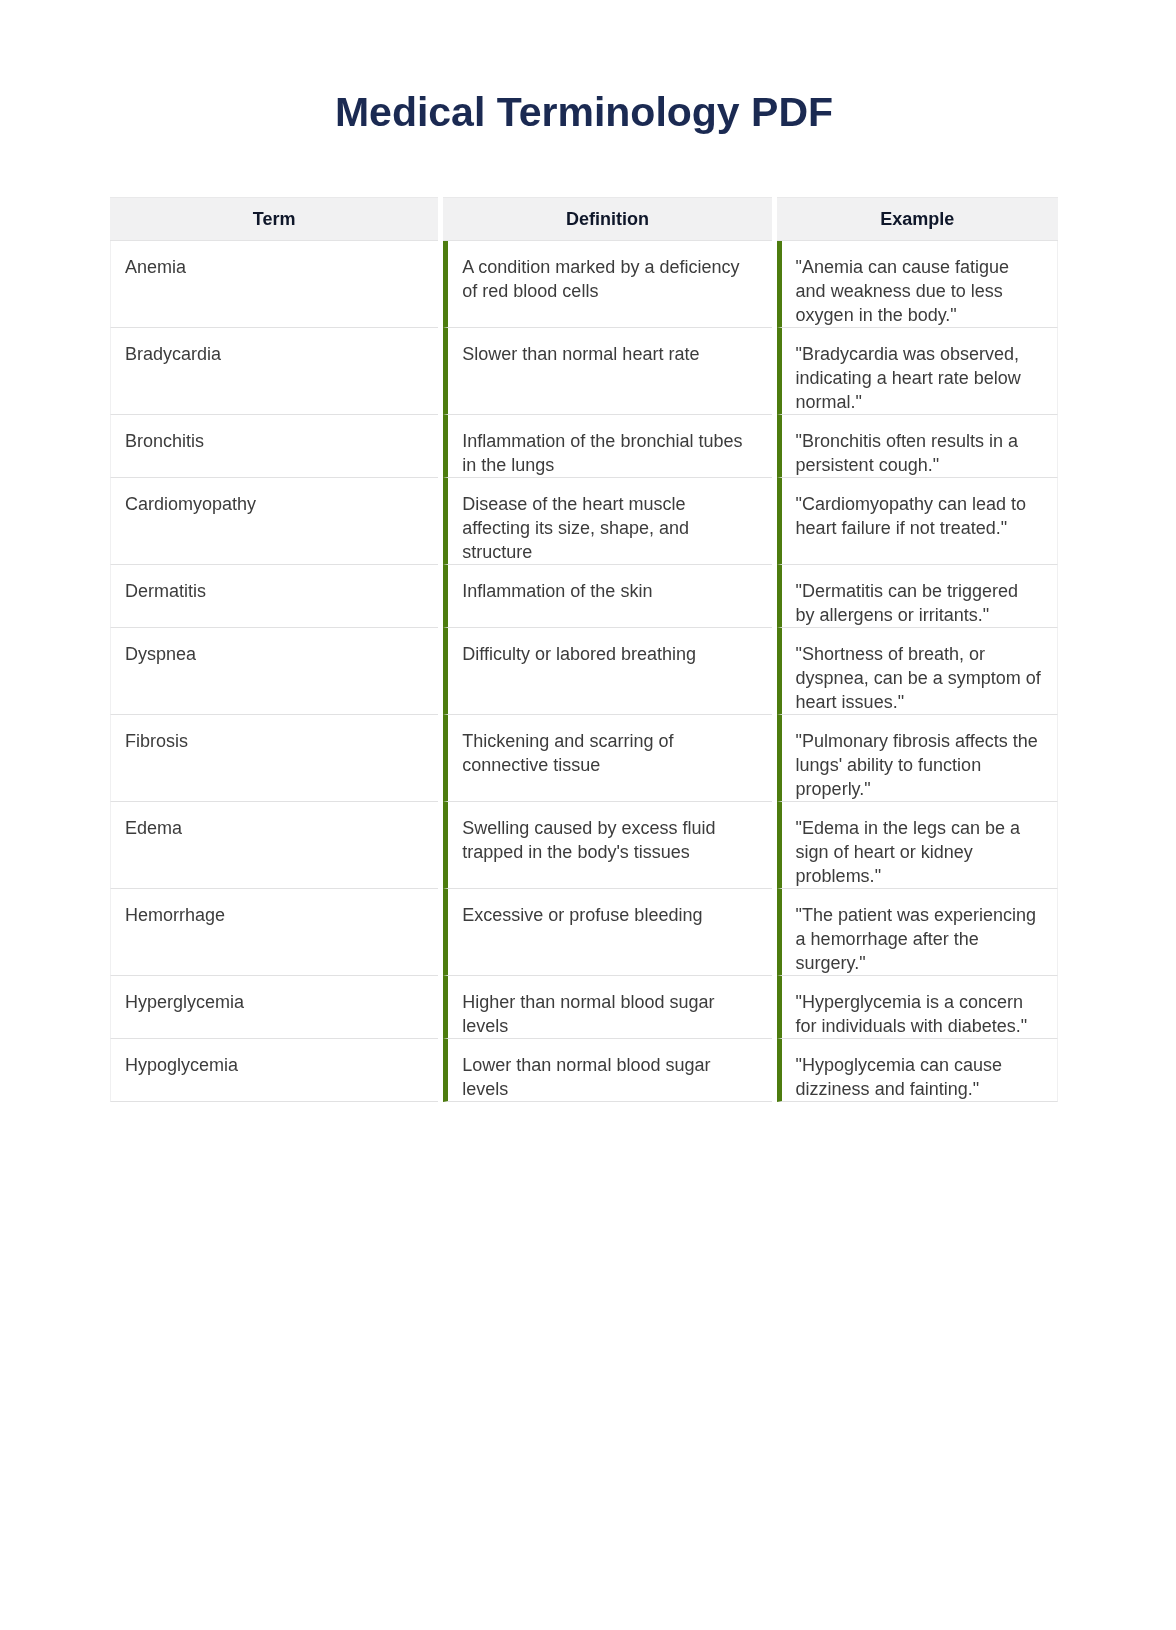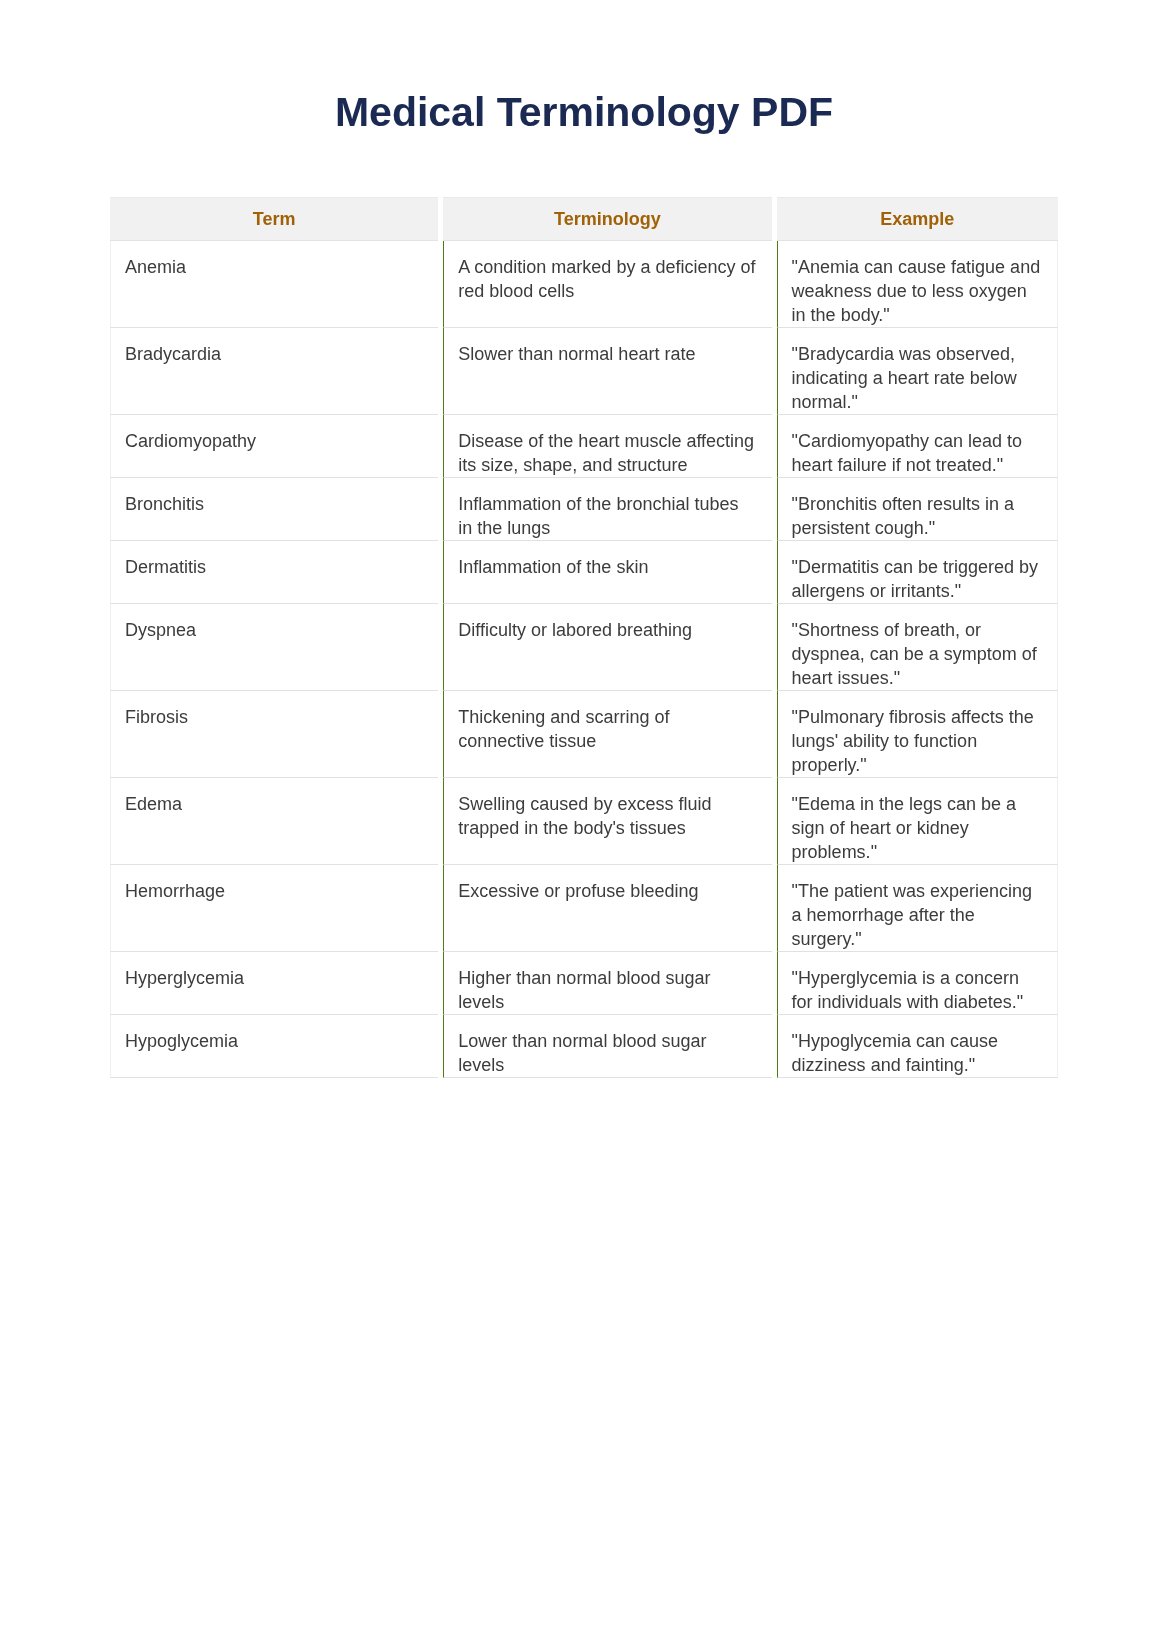--- a/index.html
+++ b/index.html
@@ -36,33 +36,33 @@
     line-height: 24px;
   }
   col.c-term { width: 35%; }
   col.c-def  { width: 35%; }
   col.c-ex   { width: 30%; }
   .term-table th {
     background: #f1f1f2;
     border-top: 1px solid #e9e9ea;
     border-bottom: 1px solid #e3e3e4;
     font-weight: bold;
-    color: #a16207;
+    color: #0f172a;
     padding: 9px 28px;
     font-size: 18px;
   }
   .term-table td {
     vertical-align: top;
     text-align: left;
     padding: 14px 16px 0 14px;
     border-bottom: 1px solid #e1e1e2;
     color: #3c3c3c;
   }
   .term-table td + td {
-    border-left: 1px solid #4d7c0f;
+    border-left: 5px solid #4d7c0f;
   }
   .term-table td:first-child {
     border-left: 1px solid #f0f0f1;
   }
   .term-table td:last-child {
     border-right: 1px solid #f0f0f1;
   }
 </style>
 </head>
 <body>
@@ -73,48 +73,48 @@
 
     <table class="term-table">
       <colgroup>
         <col class="c-term">
         <col class="c-def">
         <col class="c-ex">
       </colgroup>
       <thead>
         <tr>
           <th>Term</th>
-          <th>Terminology</th>
+          <th>Definition</th>
           <th>Example</th>
         </tr>
       </thead>
       <tbody id="table-body">
   <tr>
     <td>Anemia</td>
     <td>A condition marked by a deficiency of red blood cells</td>
     <td>"Anemia can cause fatigue and weakness due to less oxygen in the body."</td>
   </tr>
 
 
   <tr>
     <td>Bradycardia</td>
     <td>Slower than normal heart rate</td>
     <td>"Bradycardia was observed, indicating a heart rate below normal."</td>
   </tr>
 
   <tr>
+    <td>Bronchitis</td>
+    <td>Inflammation of the bronchial tubes in the lungs</td>
+    <td>"Bronchitis often results in a persistent cough."</td>
+  </tr>
+
+  <tr>
     <td>Cardiomyopathy</td>
     <td>Disease of the heart muscle affecting its size, shape, and structure</td>
     <td>"Cardiomyopathy can lead to heart failure if not treated."</td>
-  </tr>
-
-  <tr>
-    <td>Bronchitis</td>
-    <td>Inflammation of the bronchial tubes in the lungs</td>
-    <td>"Bronchitis often results in a persistent cough."</td>
   </tr>
 
   <tr>
     <td>Dermatitis</td>
     <td>Inflammation of the skin</td>
     <td>"Dermatitis can be triggered by allergens or irritants."</td>
   </tr>
 
   <tr>
     <td>Dyspnea</td>

